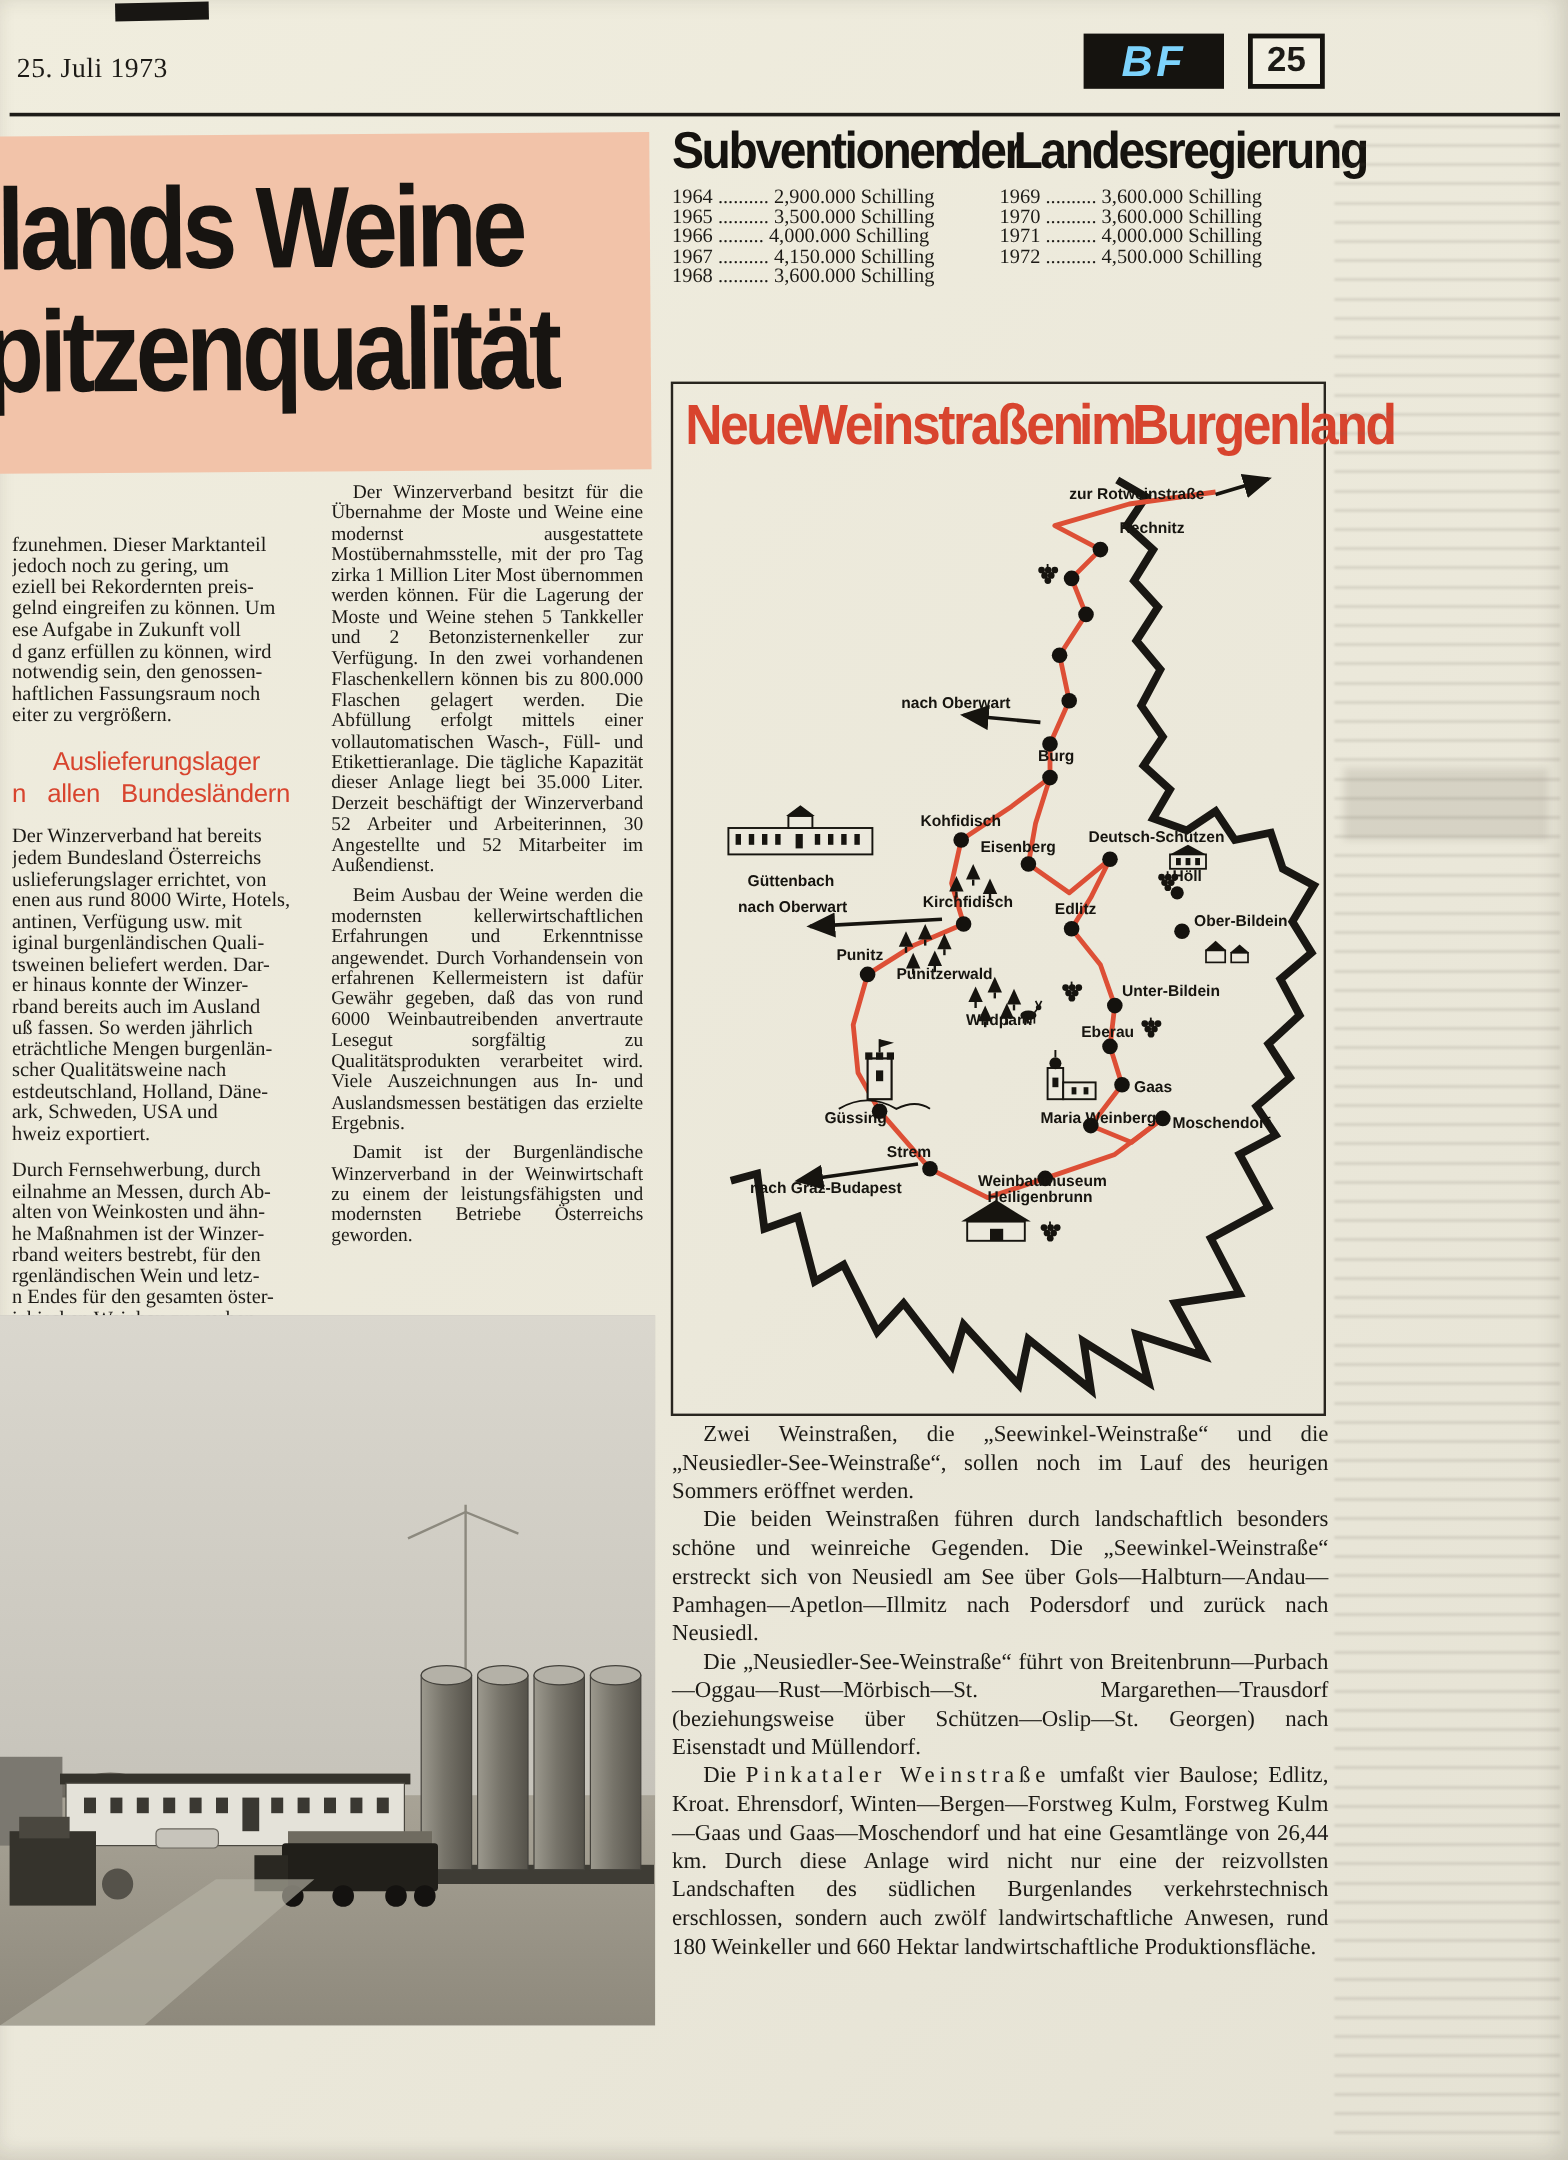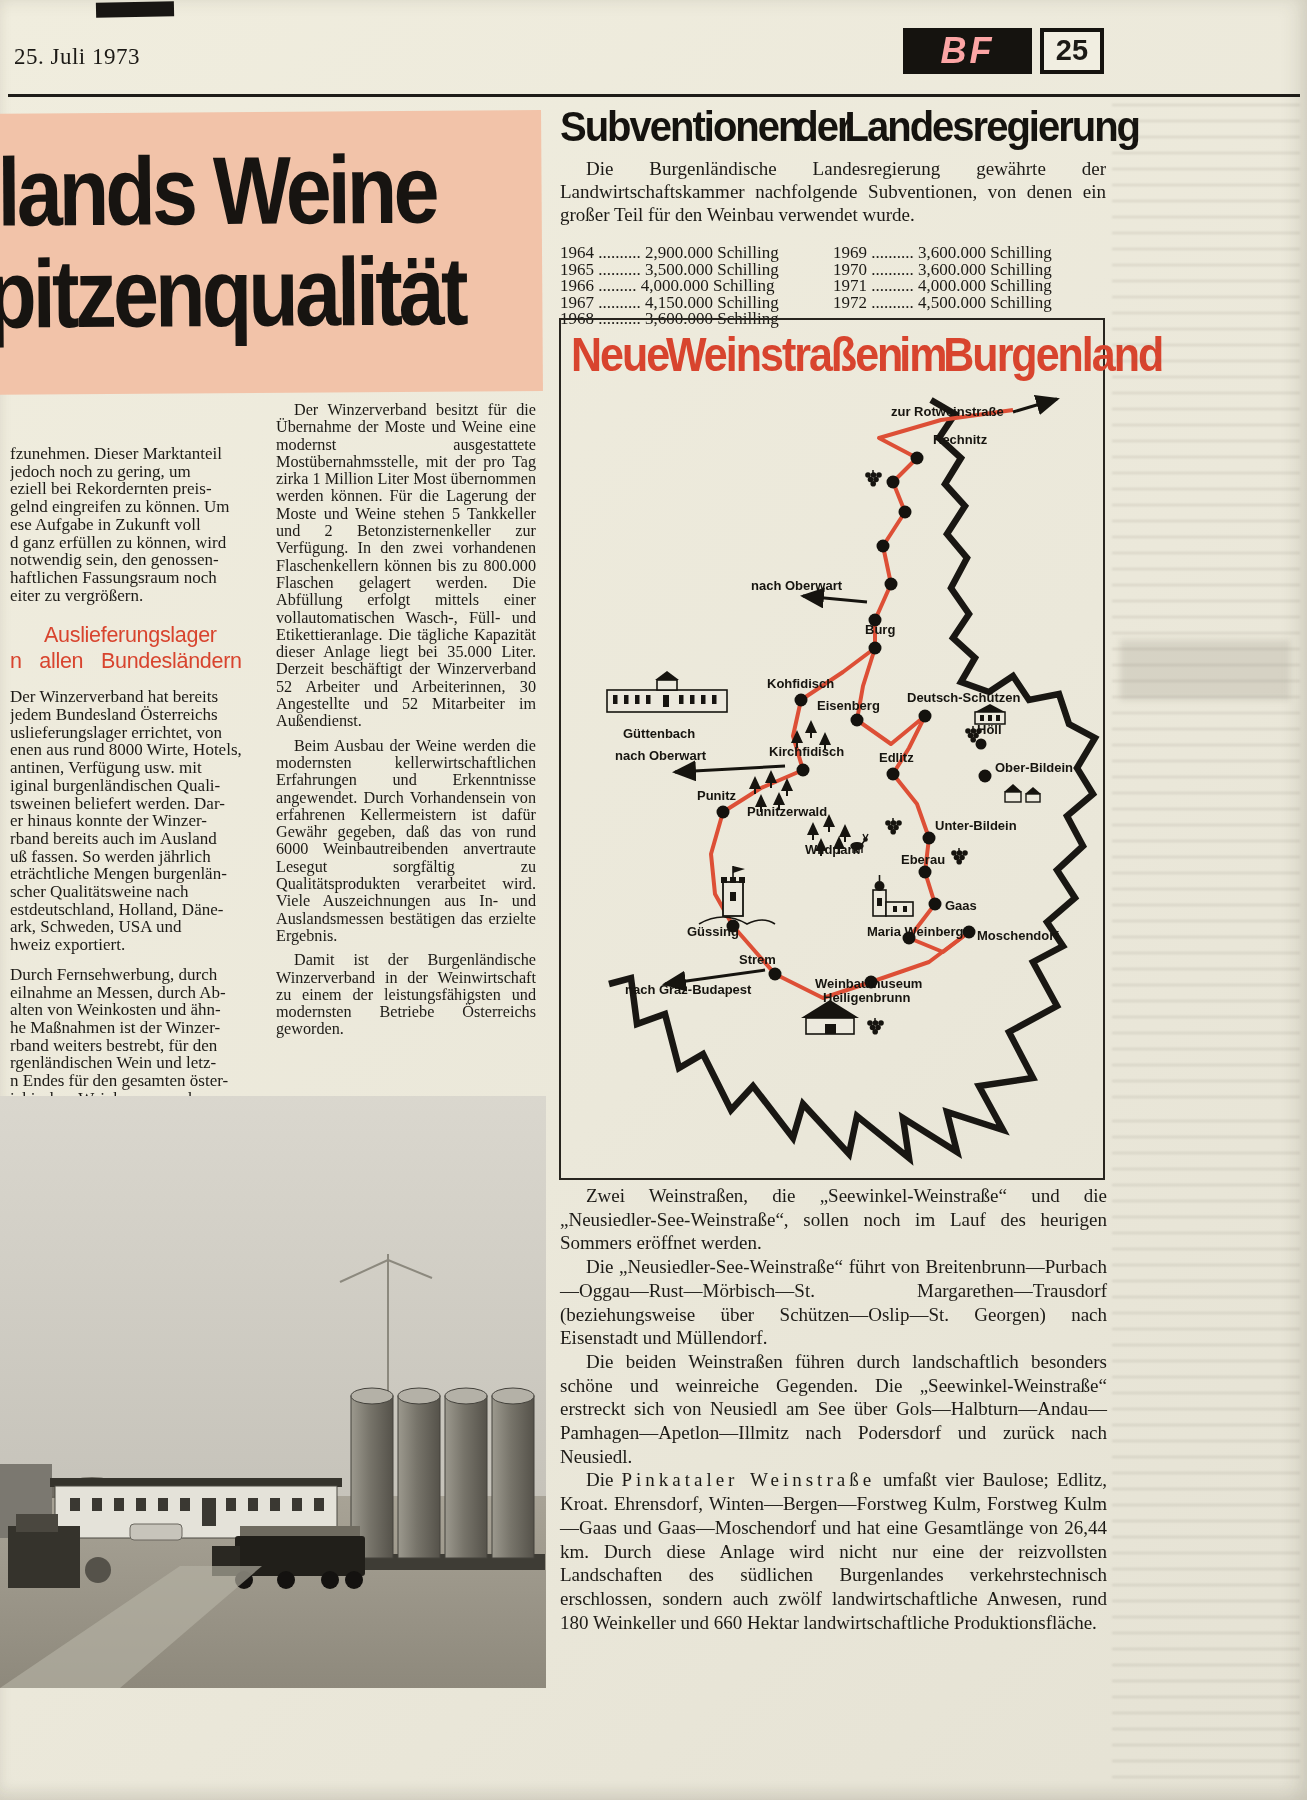--- a/index.html
+++ b/index.html
@@ -5,21 +5,21 @@
   html,body { margin:0; padding:0; background:#b8b3a5; }
   .page {
     position:relative; width:1307px; height:1800px; overflow:hidden;
     background:linear-gradient(135deg,#f0edde 0%, #ebe8da 55%, #e5e2d4 100%);
     font-family:"Liberation Serif", serif; color:#1c1a16;
     box-shadow:inset -10px 0 18px rgba(60,55,40,.10), inset 0 -8px 14px rgba(60,55,40,.08);
   }
   
   .corner-mark { position:absolute; left:96px; top:2px; width:78px; height:15px; background:#181613; transform:rotate(-1.2deg); }
   .top-date { position:absolute; left:14px; top:44px; font-size:23px; letter-spacing:.5px; }
-  .bf-badge { position:absolute; left:903px; top:28px; width:129px; height:46px; background:#15130f; color:#fca5a5;
+  .bf-badge { position:absolute; left:903px; top:28px; width:117px; height:46px; background:#15130f; color:#7dd3fc;
     font-family:"Liberation Sans",sans-serif; font-weight:bold; font-style:italic; font-size:36px; line-height:46px;
     text-align:center; letter-spacing:3px; }
   .page-num { position:absolute; left:1040px; top:28px; width:64px; height:46px; background:#f1eee1; border:4px solid #15130f;
     box-sizing:border-box; font-family:"Liberation Sans",sans-serif; font-weight:bold; font-size:29px; line-height:37px; text-align:center; }
   .top-rule { position:absolute; left:8px; top:94px; width:1292px; height:3px; background:#1e1c18; }
 
   
   .headline-box { position:absolute; left:-16px; top:112px; width:558px; height:281px; background:#f2c3a9; transform:rotate(-.4deg); }
   .hl { font-family:"Liberation Sans",sans-serif; font-weight:bold; color:#171411; letter-spacing:-4px;
         line-height:1.0; transform:scale(.96,1.12); transform-origin:left top; white-space:nowrap; }
@@ -82,21 +82,20 @@
   <div class="page-num">25</div>
   <div class="top-rule"></div>
 
   <section class="headline-box">
     <div class="hl hl1">lands Weine</div>
     <div class="hl hl2">pitzenqualität</div>
   </section>
 
   <section class="subv">
     <div class="subv-title">Subventionen der Landesregierung</div>
-    <p class="subv-intro">Die Burgenländische Landesregierung gewährte der Landwirtschaftskammer nachfolgende Subventionen, von denen ein großer Teil für den Weinbau verwendet wurde.</p>
     <div class="subv-nums">
       <div>
           <div>1964 .......... 2,900.000 Schilling</div>
           <div>1965 .......... 3,500.000 Schilling</div>
           <div>1966 ......... 4,000.000 Schilling</div>
           <div>1967 .......... 4,150.000 Schilling</div>
           <div>1968 .......... 3,600.000 Schilling</div>
         </div>
       <div>
           <div>1969 .......... 3,600.000 Schilling</div>
@@ -428,22 +427,22 @@
         <rect x="8" y="430" width="72" height="62"></rect>
         <rect x="16" y="418" width="42" height="18" fill="#4a473f"></rect>
         <circle cx="98" cy="474" r="13" fill="#55524a"></circle>
       </g>
       <polygon points="0,592 180,470 262,470 120,592" fill="#b6b2a5" opacity=".65"></polygon>
     </svg>
   </figure>
 
   <section class="routes">
     <p>Zwei Weinstraßen, die „Seewinkel-Weinstraße“ und die „Neusiedler-See-Weinstraße“, sollen noch im Lauf des heurigen Sommers eröffnet werden.</p>
+    <p>Die beiden Weinstraßen führen durch landschaftlich besonders schöne und weinreiche Gegenden. Die „Seewinkel-Weinstraße“ erstreckt sich von Neusiedl am See über Gols—Halbturn—Andau—Pamhagen—Apetlon—Illmitz nach Podersdorf und zurück nach Neusiedl.</p>
     <p>Die „Neusiedler-See-Weinstraße“ führt von Breitenbrunn—Purbach—Oggau—Rust—Mörbisch—St. Margarethen—Trausdorf (beziehungsweise über Schützen—Oslip—St. Georgen) nach Eisenstadt und Müllendorf.</p>
-    <p>Die beiden Weinstraßen führen durch landschaftlich besonders schöne und weinreiche Gegenden. Die „Seewinkel-Weinstraße“ erstreckt sich von Neusiedl am See über Gols—Halbturn—Andau—Pamhagen—Apetlon—Illmitz nach Podersdorf und zurück nach Neusiedl.</p>
     <p><span>Die </span><span class="emph">Pinkataler Weinstraße</span><span> umfaßt vier Baulose; Edlitz, Kroat. Ehrensdorf, Winten—Bergen—Forstweg Kulm, Forstweg Kulm—Gaas und Gaas—Moschendorf und hat eine Gesamtlänge von 26,44 km. Durch diese Anlage wird nicht nur eine der reizvollsten Landschaften des südlichen Burgenlandes verkehrstechnisch erschlossen, sondern auch zwölf landwirtschaftliche Anwesen, rund 180 Weinkeller und 660 Hektar landwirtschaftliche Produktionsfläche.</span></p>
   </section>
 
   <div class="ghost" style="left:1112px; top:104px; width:188px; height:1000px;"></div>
   <div class="ghost" style="left:1112px; top:1120px; width:188px; height:660px;"></div>
   <div class="ghost-smudge" style="left:1120px; top:640px; width:170px; height:60px;"></div>
 
 </div>
 
 </body></html>

